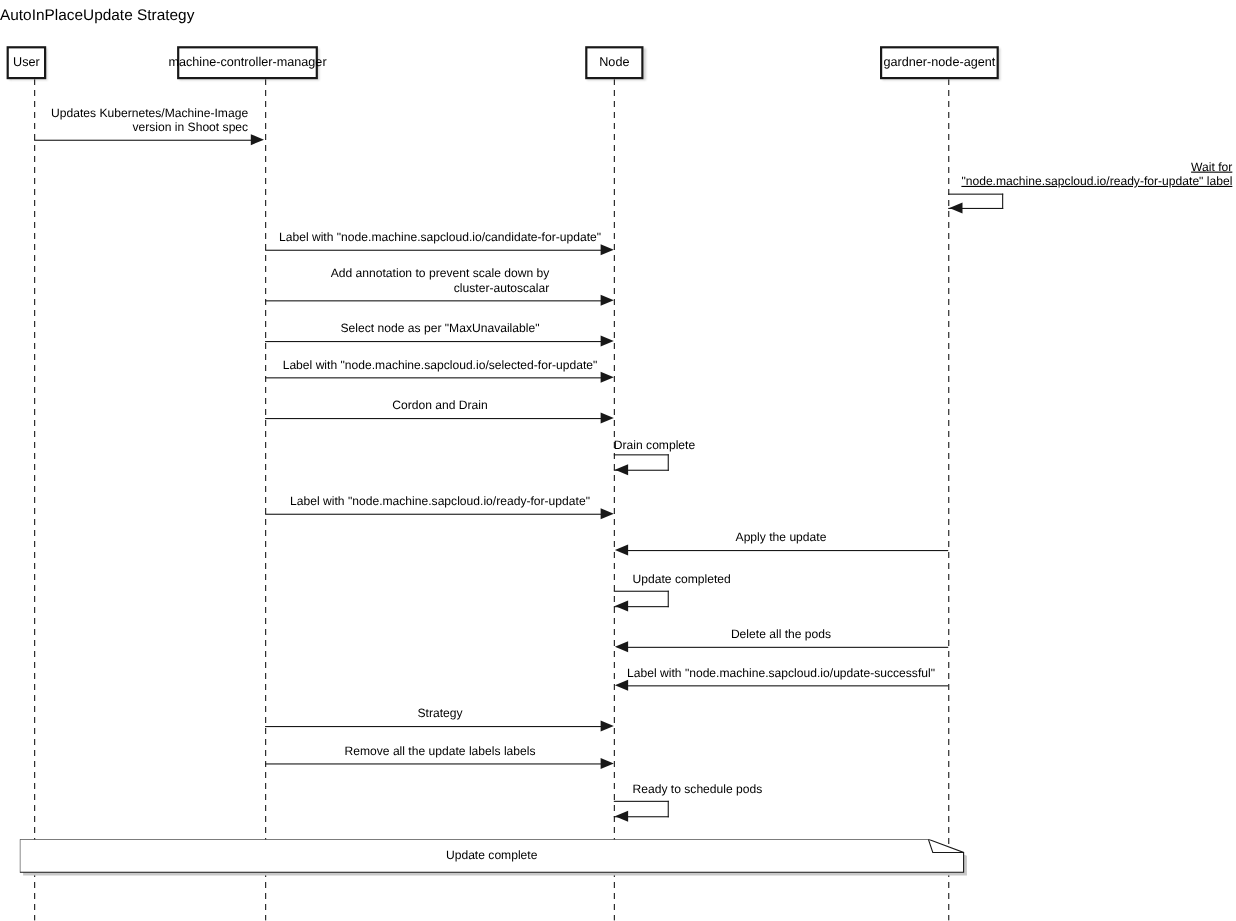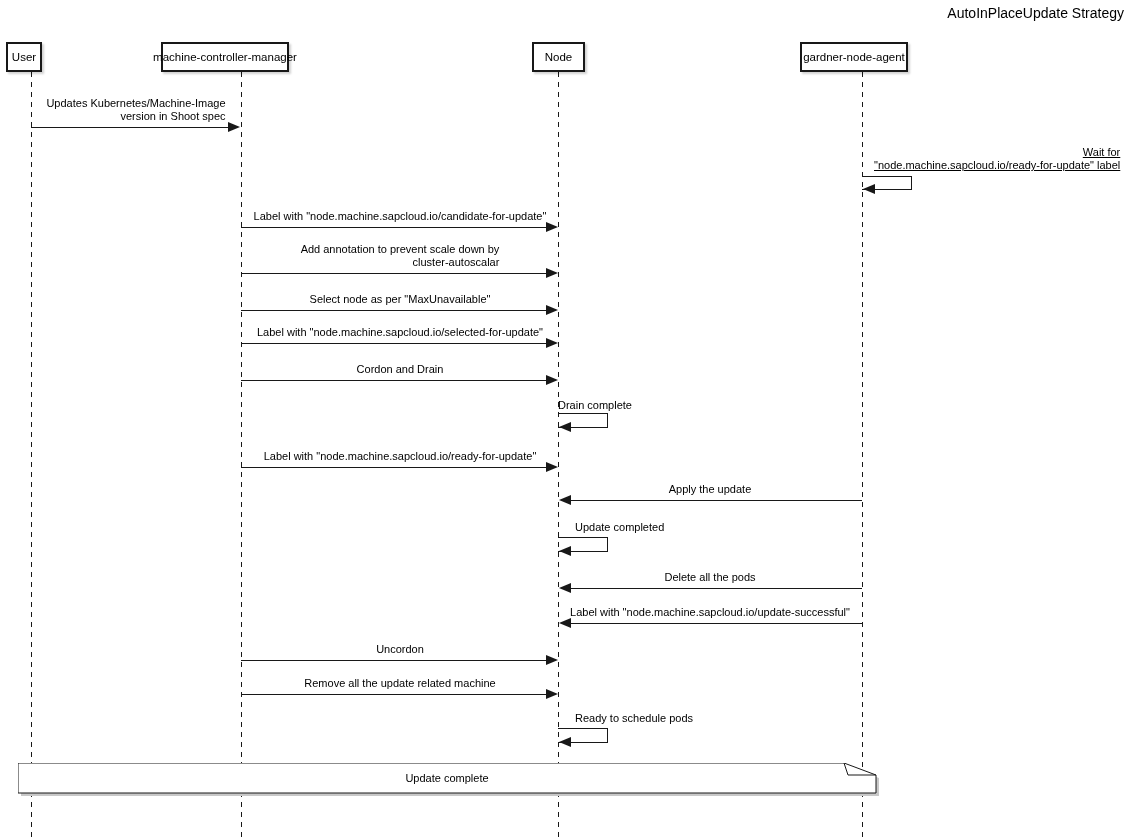--- a/index.html
+++ b/index.html
@@ -1,21 +1,21 @@
 <!DOCTYPE html>
 <html><head>
 <meta charset="utf-8">
 <style>
   html,body { margin:0; padding:0; background:#fff; }
   .stage {
     position:relative; width:1124px; height:837px; background:#ffffff;
     font-family:"Liberation Sans", sans-serif; color:#000; overflow:hidden;
   }
   .title {
-    position:absolute; left:0; top:5px; width:100%; text-align:right;
+    position:absolute; left:0; top:5px; width:100%; text-align:left;
     font-size:14px; color:#000;
   }
   .participant {
     position:absolute; height:30px; box-sizing:border-box;
     background:#fff; border:2px solid #181818;
     display:flex; align-items:center; justify-content:center;
     font-size:11.5px; white-space:nowrap; z-index:3;
     box-shadow:2px 2px 2px rgba(0,0,0,0.18);
   }
   .lifeline {
@@ -152,27 +152,27 @@
     <div class="arr-l" style="top:12px;"></div>
   </div>
 
   <div class="msg to-left" style="left:558px;top:606px;width:304px;">
     <div class="msg-label-wrap"><span class="msg-label">Label with "node.machine.sapcloud.io/update-successful"</span></div>
     <div class="msg-line" style="top:17px;"></div>
     <div class="arr-l" style="top:12px;"></div>
   </div>
 
   <div class="msg to-right" style="left:241px;top:643px;width:318px;">
-    <div class="msg-label-wrap"><span class="msg-label">Uncordon</span></div>
+    <div class="msg-label-wrap"><span class="msg-label">Strategy</span></div>
     <div class="msg-line" style="top:17px;"></div>
     <div class="arr-r" style="top:12px;"></div>
   </div>
 
   <div class="msg to-right" style="left:241px;top:677px;width:318px;">
-    <div class="msg-label-wrap"><span class="msg-label">Remove all the update related machine</span></div>
+    <div class="msg-label-wrap"><span class="msg-label">Remove all the update labels labels</span></div>
     <div class="msg-line" style="top:17px;"></div>
     <div class="arr-r" style="top:12px;"></div>
   </div>
 
   <div class="msg self" style="left:558px;top:712px;width:220px;">
     <span class="msg-label" style="left:17px;top:0;">Ready to schedule pods</span>
     <div class="self-loop" style="top:16px;"></div>
     <div class="arr-l" style="top:25px;"></div>
   </div>
 

